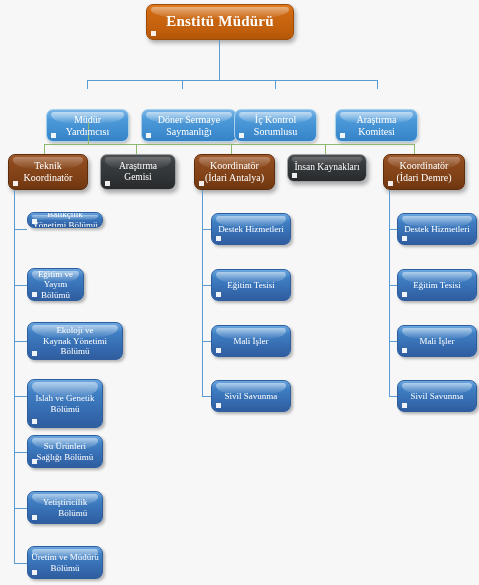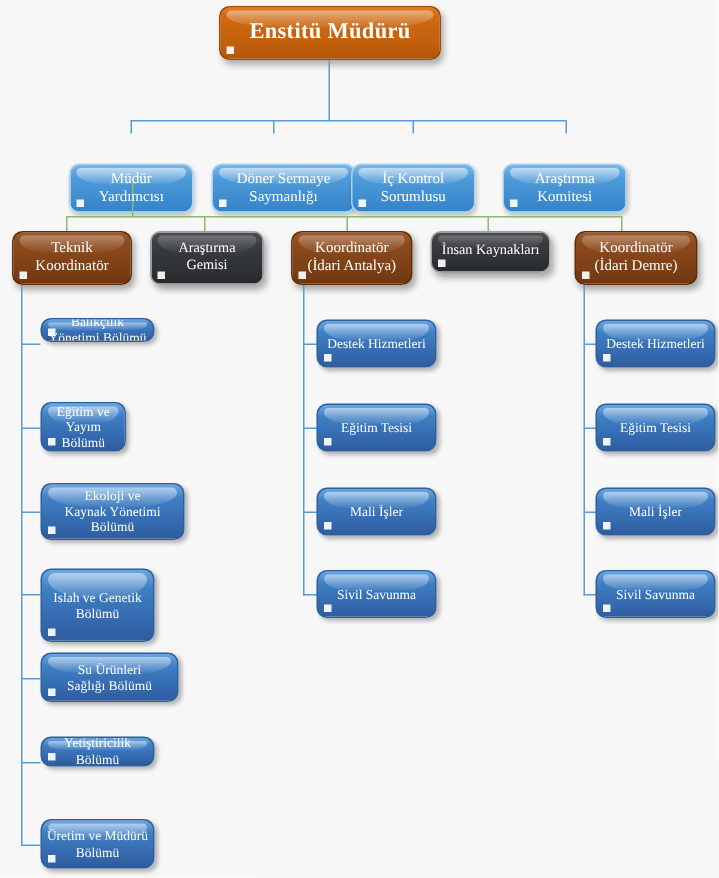--- a/index.html
+++ b/index.html
@@ -210,25 +210,25 @@
   </div>
   <div class="node leaf" style="left:27px; top:322px; width:96px; height:38px;">
     <span class="label">Ekoloji  ve
 Kaynak  Yönetimi
 Bölümü</span>
   </div>
   <div class="node leaf" style="left:27px; top:379px; width:76px; height:49px;">
     <span class="label">Islah ve Genetik
 Bölümü</span>
   </div>
-  <div class="node leaf" style="left:27px; top:435px; width:92px; height:33px;">
+  <div class="node leaf" style="left:27px; top:435px; width:76px; height:33px;">
     <span class="label">Su Ürünleri
 Sağlığı Bölümü</span>
   </div>
-  <div class="node leaf" style="left:27px; top:491px; width:76px; height:20px;">
+  <div class="node leaf" style="left:27px; top:491px; width:76px; height:33px;text-align:right;">
     <span class="label">Yetiştiricilik
 Bölümü</span>
   </div>
   <div class="node leaf" style="left:27px; top:546px; width:76px; height:33px;">
     <span class="label">Üretim  ve Müdürü
 Bölümü</span>
   </div>
 
   <div class="conn v" style="left:202px; top:190px; width:1px; height:207px;"></div>
   <div class="conn h" style="left:202px; top:229px; width:10px; height:1px;"></div>

